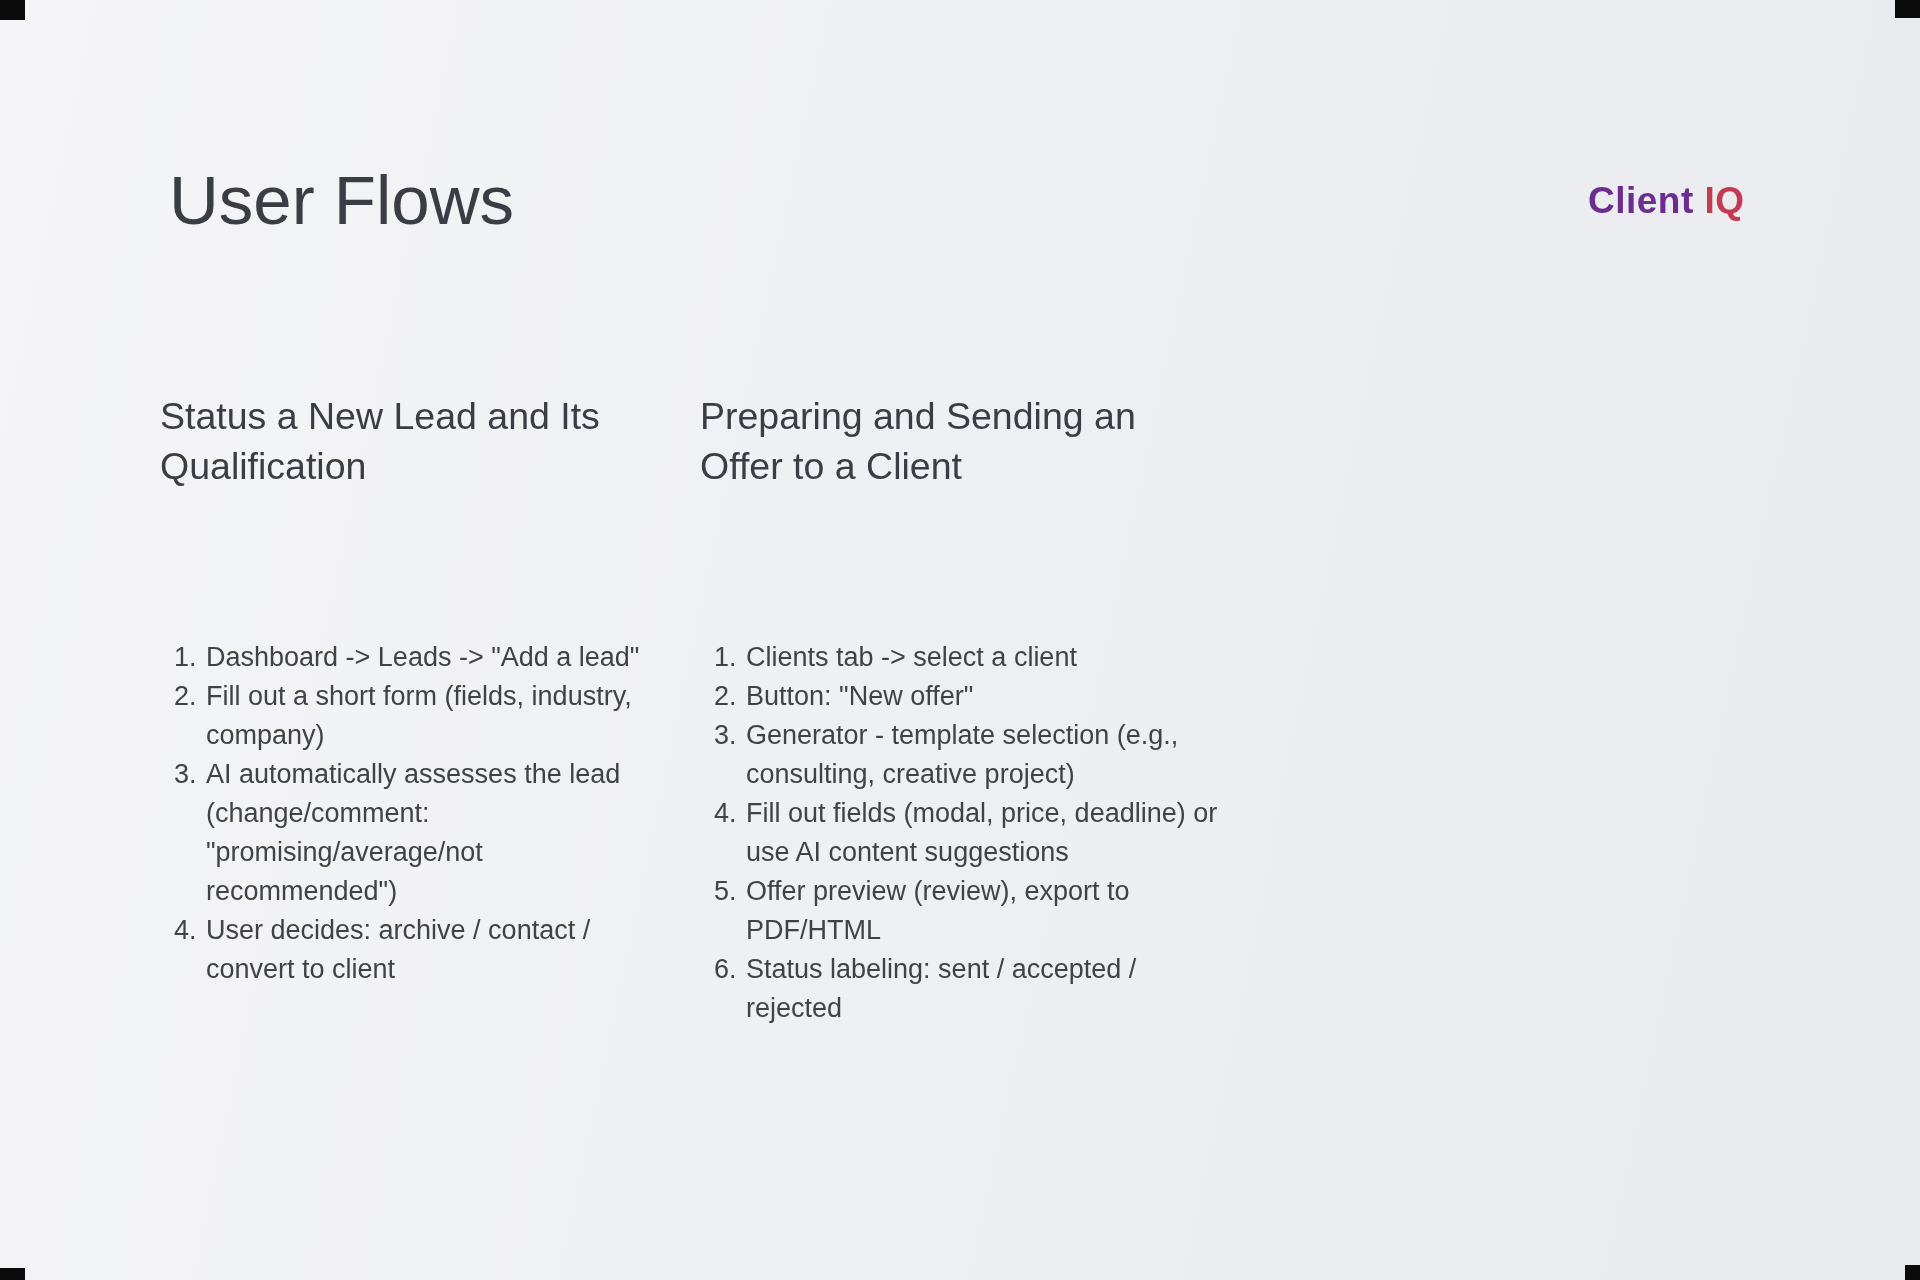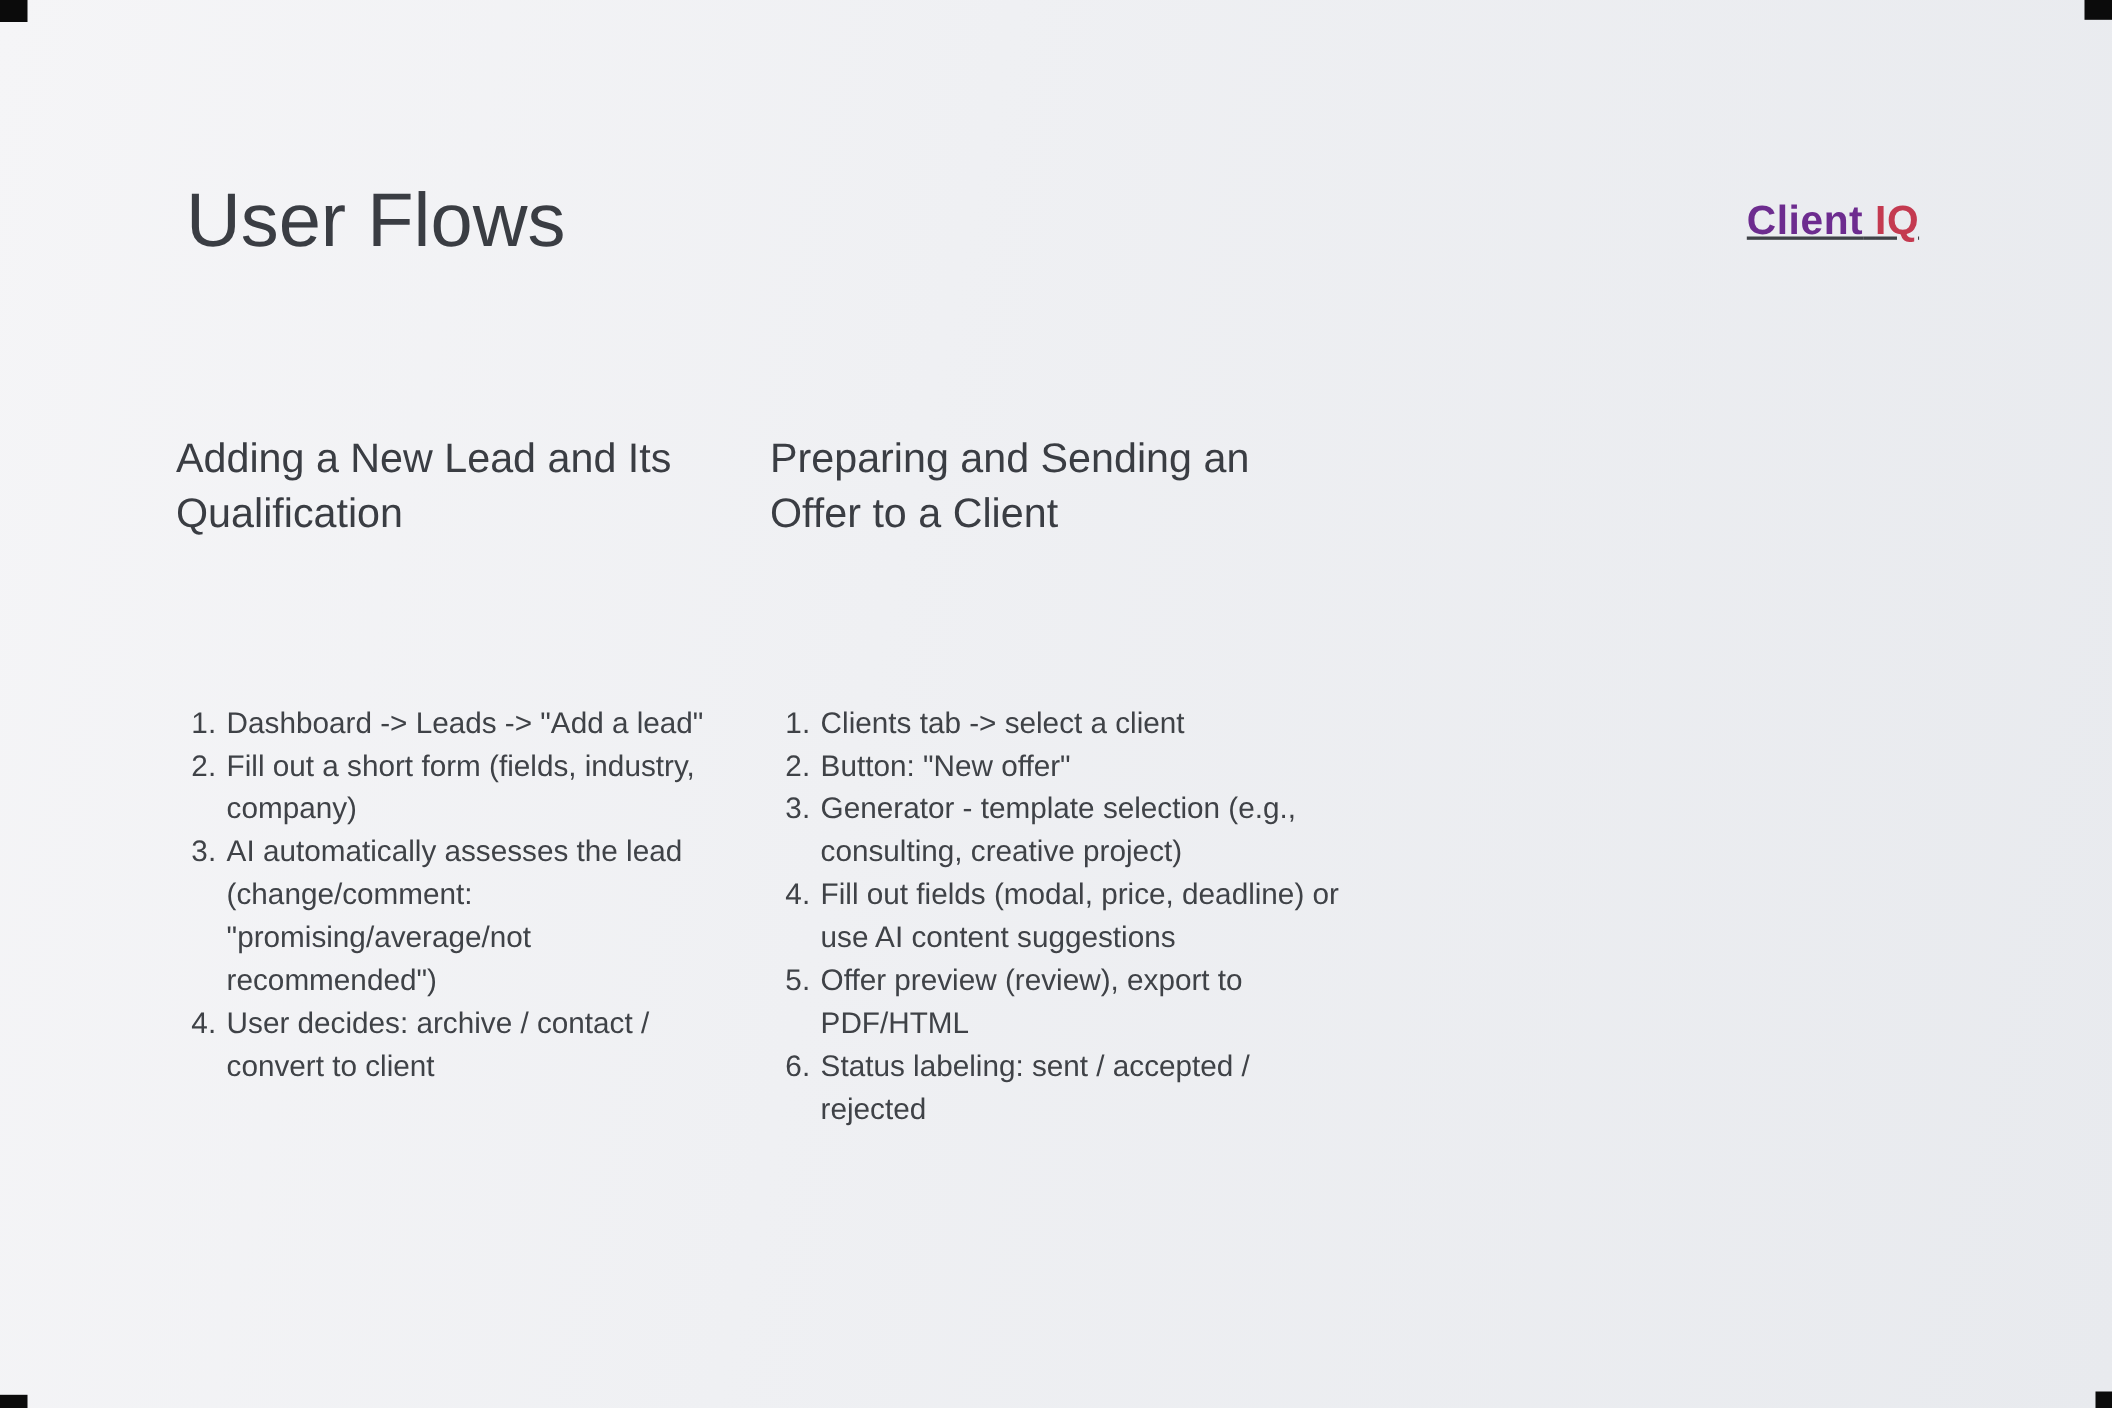--- a/index.html
+++ b/index.html
@@ -32,21 +32,20 @@
   }
 
   .logo {
     position: absolute;
     left: 1588px;
     top: 180px;
     font-size: 37px;
     font-weight: 700;
     letter-spacing: 0.5px;
     white-space: nowrap;
-    text-decoration: underline;
   }
   .logo .logo-client { color: var(--logo-primary, #6d2c8f); }
   .logo .logo-iq     { color: var(--logo-accent, #c43a50); }
 
   .flow-column {
     position: absolute;
     top: 392px;
   }
   .flow-column.col-1 { left: 160px;  width: 500px; }
   .flow-column.col-2 { left: 700px;  width: 520px; }
@@ -86,21 +85,21 @@
 <div class="slide" style="--background-start: #f5f5f7; --background-end: #e8eaee; --heading-text: #3a3d43; --body-text: #3f4247; --logo-primary: #6d2c8f; --logo-accent: #c43a50; --corner-mark: #0b0b0b;">
 
   <h1 class="slide-title">User Flows</h1>
 
   <div class="logo">
     <span class="logo-client">Client</span>
     <span class="logo-iq">IQ</span>
   </div>
 
   <div class="flow-column col-1">
-    <h2 class="flow-heading">Adding a New Lead and Its Qualification</h2>
+    <h2 class="flow-heading">Status a New Lead and Its Qualification</h2>
     <ol class="flow-steps">
       <li>Dashboard -&gt; Leads -&gt; "Add a lead"</li>
       <li>Fill out a short form (fields, industry, company)</li>
       <li>AI automatically assesses the lead (change/comment: "promising/average/not recommended")</li>
       <li>User decides: archive / contact / convert to client</li>
     </ol>
   </div>
 
   <div class="flow-column col-2">
     <h2 class="flow-heading">Preparing and Sending an Offer to a Client</h2>

